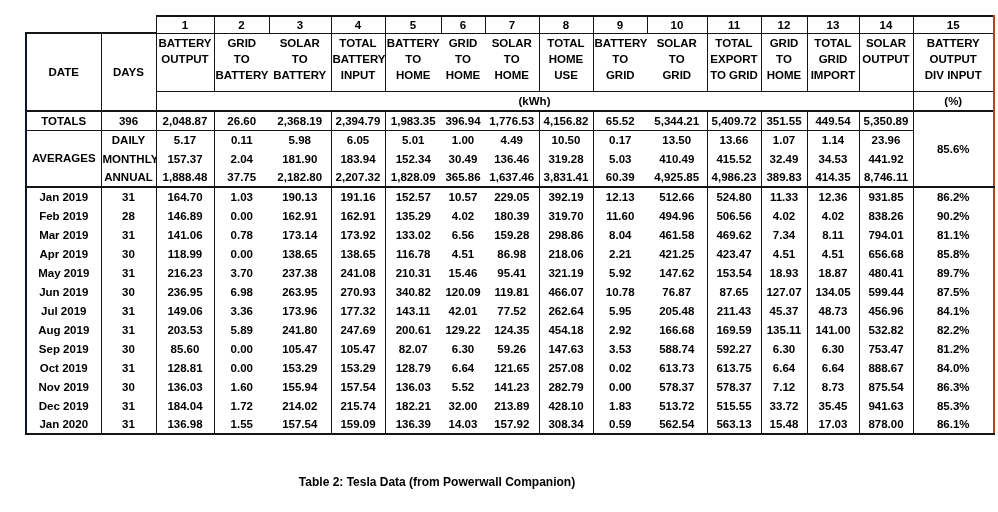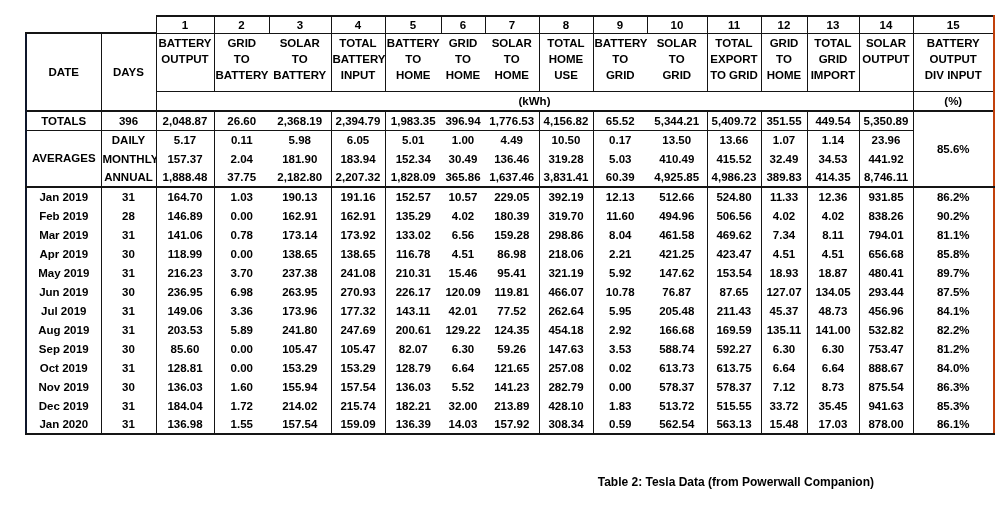--- a/index.html
+++ b/index.html
@@ -27,21 +27,21 @@
   td.pctm{vertical-align:middle;}
   .bR {border-right:1px solid #151515;}
   .bR2{border-right:2px solid #c2410c;}
   .bL1{border-left:1px solid #151515;}
   .bL2{border-left:2px solid #0f172a;text-align:center;}
   .bT2{border-top:2px solid #151515;}
   .bB1{border-bottom:1px solid #151515;}
   .bB2{border-bottom:2px solid #151515;}
   #caption{
     position:absolute;left:0;top:475px;width:874px;
-    text-align:right;font-size:12px;font-weight:bold;
+    text-align:center;font-size:12px;font-weight:bold;
   }
 </style>
 </head>
 <body>
 
 <div id="sheet">
   <table id="tesla-table">
     <colgroup id="cols">
         <col style="width: 75px;">
         <col style="width: 55px;">
@@ -327,30 +327,30 @@
           <td class="bR">480.41</td>
           <td class="bR2">89.7%</td>
         </tr>
         <tr class="r-data">
           <td class="bL2 bR">Jun 2019</td>
           <td class="bR">30</td>
           <td class="bR">236.95</td>
           <td class="">6.98</td>
           <td class="bR">263.95</td>
           <td class="bR">270.93</td>
-          <td class="">226.17</td>
+          <td class="">340.82</td>
           <td class="">120.09</td>
           <td class="bR">119.81</td>
           <td class="bR">466.07</td>
           <td class="">10.78</td>
           <td class="bR">76.87</td>
           <td class="bR">87.65</td>
           <td class="bR">127.07</td>
           <td class="bR">134.05</td>
-          <td class="bR">293.44</td>
+          <td class="bR">599.44</td>
           <td class="bR2">87.5%</td>
         </tr>
         <tr class="r-data">
           <td class="bL2 bR">Jul 2019</td>
           <td class="bR">31</td>
           <td class="bR">149.06</td>
           <td class="">3.36</td>
           <td class="bR">173.96</td>
           <td class="bR">177.32</td>
           <td class="">143.11</td>

